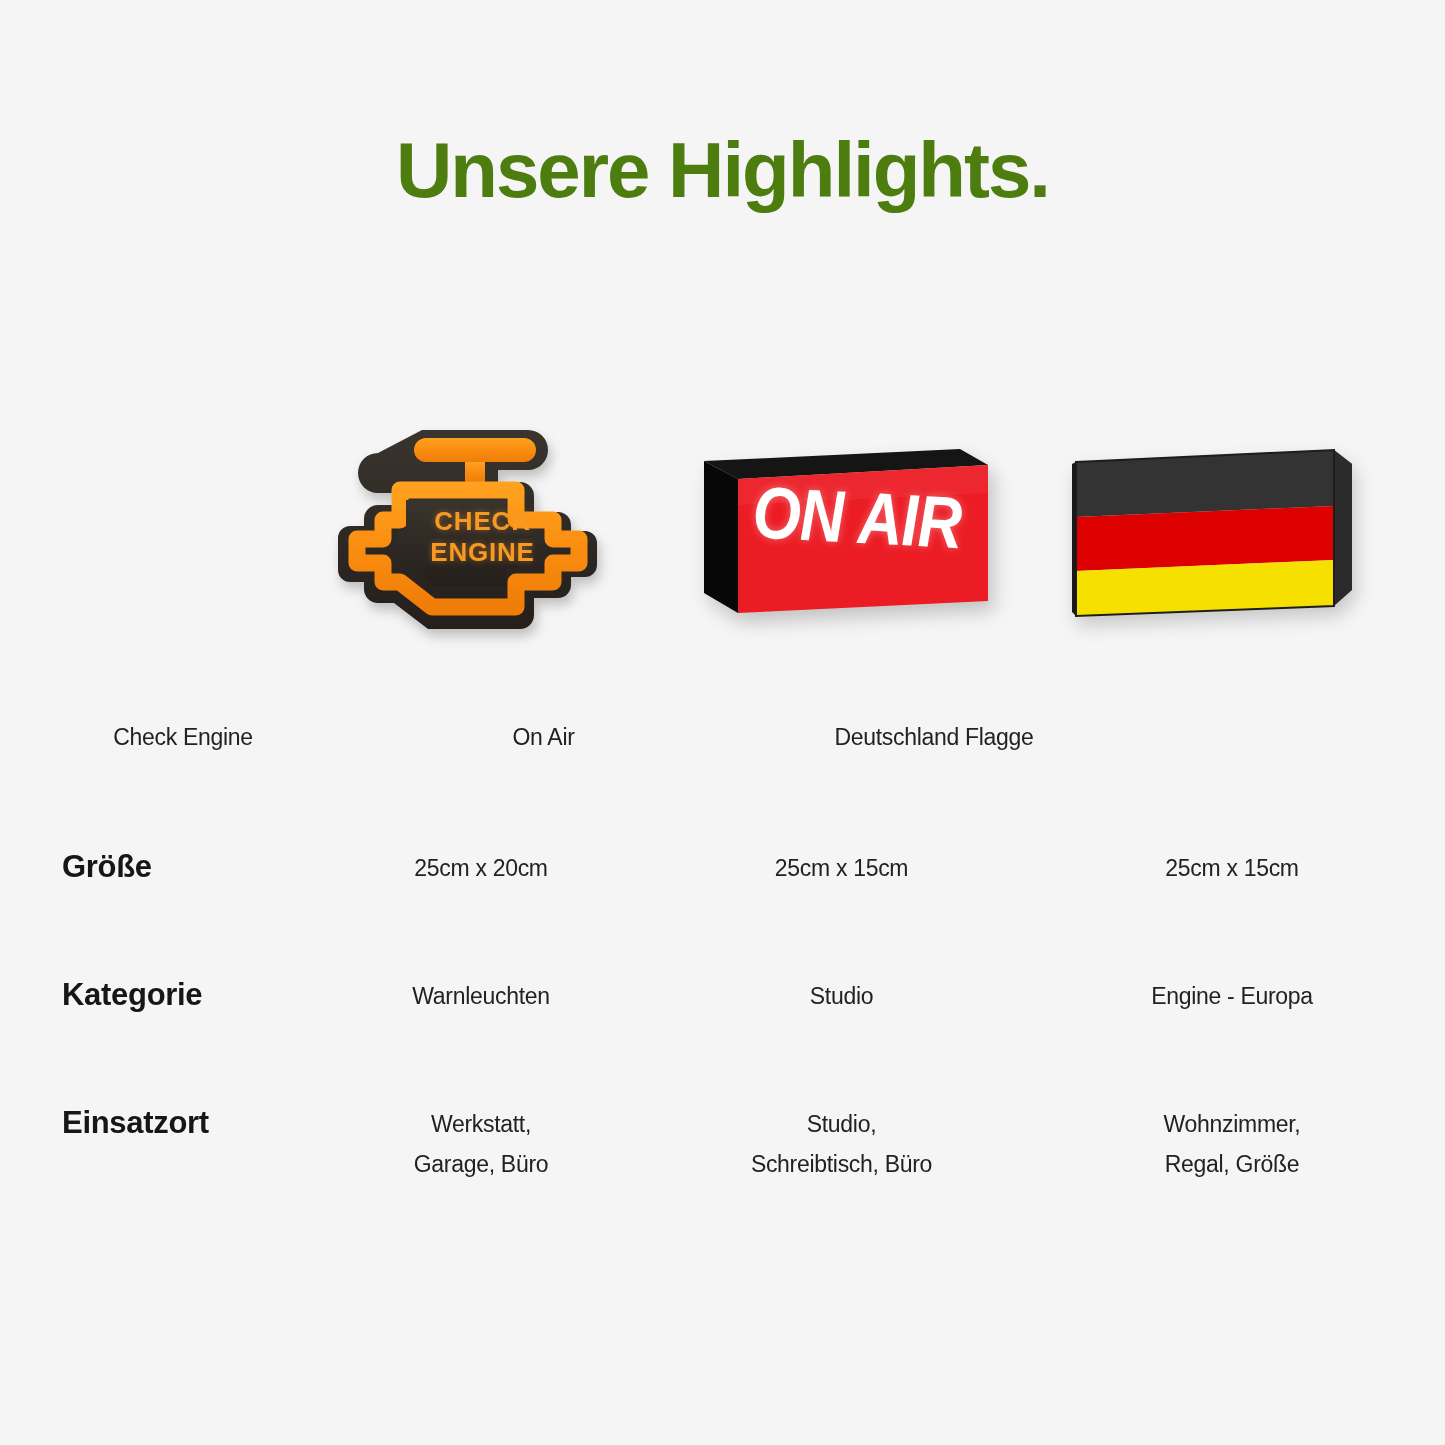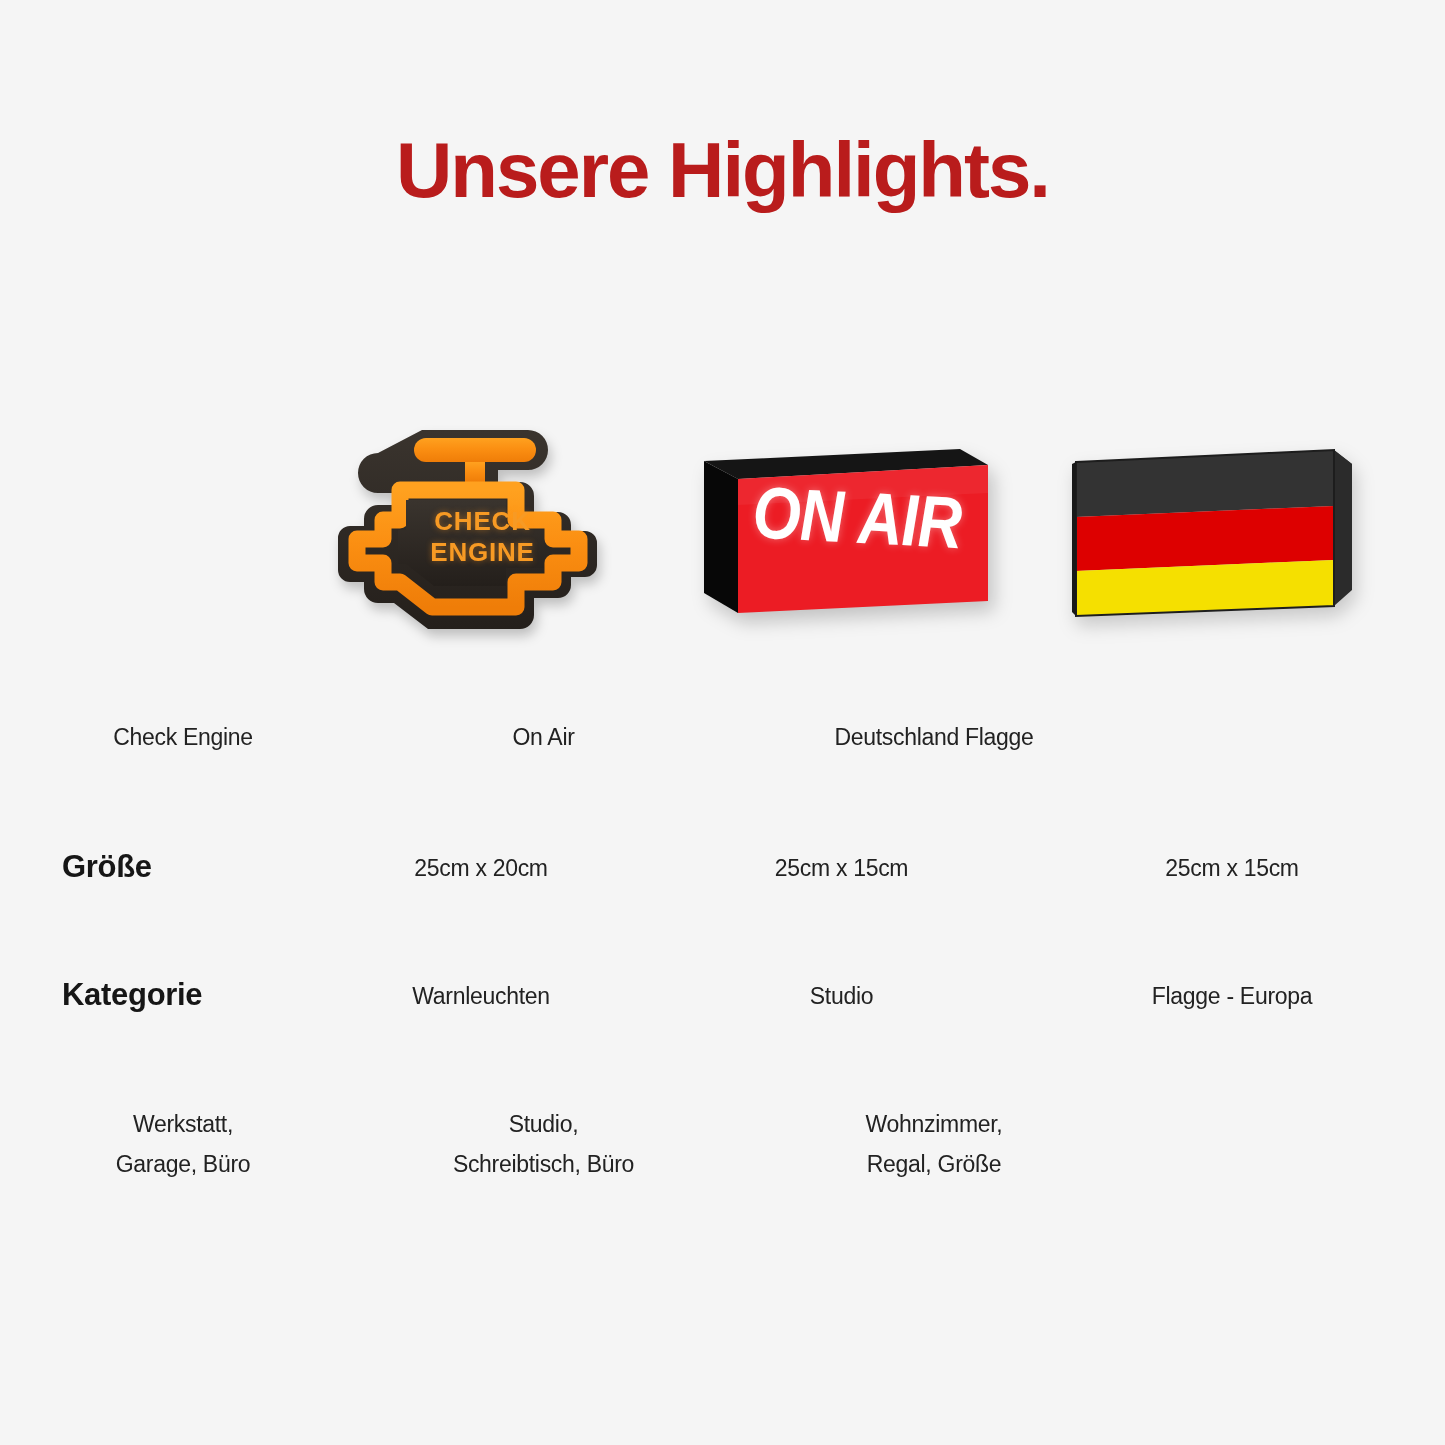--- a/index.html
+++ b/index.html
@@ -23,21 +23,21 @@
   
   .page-title {
     position: absolute;
     top: 130px;
     left: 0;
     width: 1445px;
     text-align: center;
     font-size: 78px;
     font-weight: 700;
     letter-spacing: -2.0px;
-    color: #b91c1c;
+    color: #4d7c0f;
     line-height: 1.05;
   }
 
   
   .product-band {
     position: absolute;
     top: 400px;
     left: 0;
     width: 1445px;
     height: 265px;
@@ -252,24 +252,25 @@
       <div class="spec-label">Größe</div>
       <div class="spec-val val-1">25cm x 20cm</div>
       <div class="spec-val val-2">25cm x 15cm</div>
       <div class="spec-val val-3">25cm x 15cm</div>
     </div>
 
     <div class="spec-row spec-row-kategorie">
       <div class="spec-label">Kategorie</div>
       <div class="spec-val val-1">Warnleuchten</div>
       <div class="spec-val val-2">Studio</div>
-      <div class="spec-val val-3">Flagge - Europa</div>
+      <div class="spec-val val-3">Engine - Europa</div>
     </div>
 
     <div class="spec-row spec-row-einsatz">
+      <div class="spec-label">Einsatzort</div>
       <div class="spec-val val-1">
         <span>Werkstatt,</span><br>
         <span>Garage, Büro</span>
       </div>
       <div class="spec-val val-2">
         <span>Studio,</span><br>
         <span>Schreibtisch, Büro</span>
       </div>
       <div class="spec-val val-3">
         <span>Wohnzimmer,</span><br>

